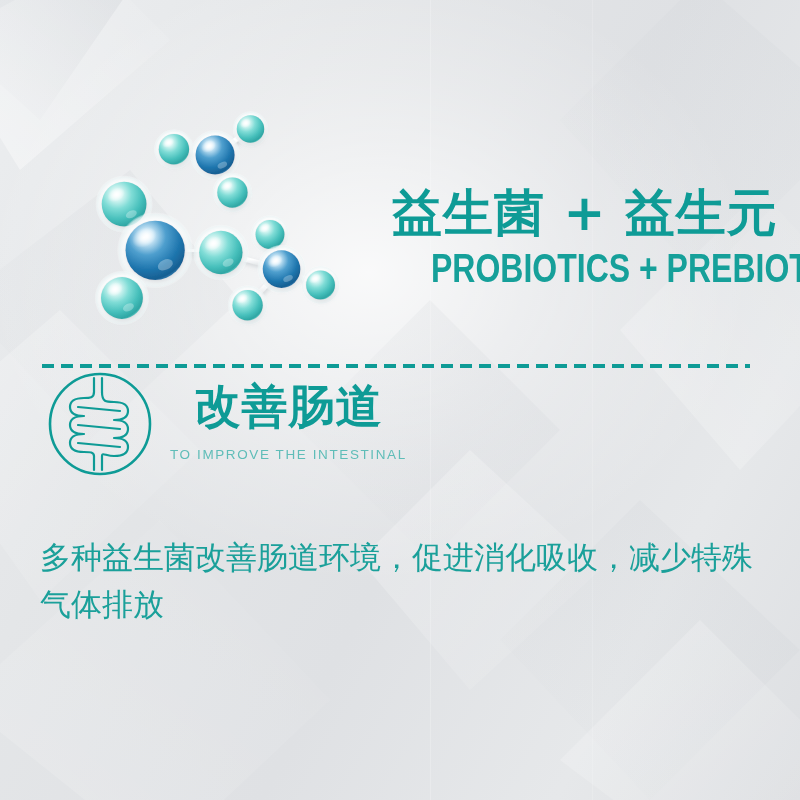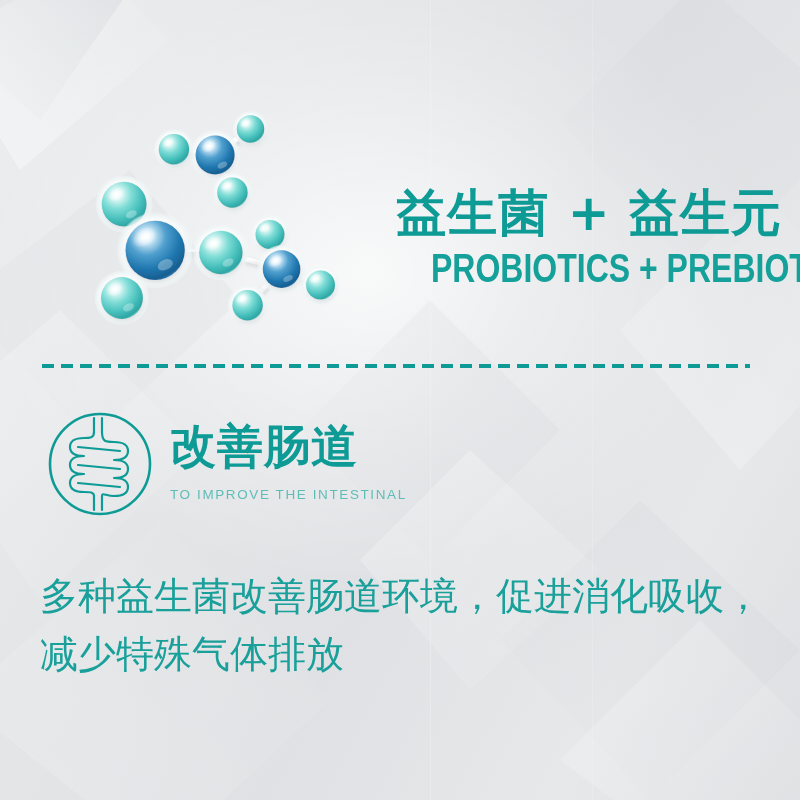--- a/index.html
+++ b/index.html
@@ -39,21 +39,21 @@
     width: 260px;
     height: 240px;
   }
 
   
   .headline {
     position: absolute;
     left: 392px;
     top: 186px;
     width: 390px;
-    text-align: right;
+    text-align: left;
   }
   .headline-cn {
     font-size: 50px;
     font-weight: bold;
     color: #0e9b96;
     letter-spacing: 1px;
     line-height: 1.08;
     white-space: nowrap;
     font-family: "DejaVu Sans", "Liberation Sans", sans-serif;
   }
@@ -80,23 +80,24 @@
     background-image: repeating-linear-gradient(
       to right,
       #0e9b96 0px, #0e9b96 12px,
       rgba(0,0,0,0) 12px, rgba(0,0,0,0) 19px);
   }
 
   
   .section-row {
     position: absolute;
     left: 44px;
-    top: 408px;
+    top: 368px;
     display: flex;
     align-items: center;
+    text-align: center;
   }
   .intestine-icon { width: 112px; height: 112px; display: block; }
   .section-text { margin-left: 14px; padding-bottom: 4px; }
   .section-cn {
     font-size: 46px;
     font-weight: bold;
     color: #0e9b96;
     letter-spacing: 1px;
     line-height: 1.05;
     white-space: nowrap;
@@ -108,26 +109,26 @@
     color: #5fbdb8;
     letter-spacing: 1.6px;
     white-space: nowrap;
     font-family: "Liberation Sans", sans-serif;
   }
 
   
   .body-copy {
     position: absolute;
     left: 40px;
-    top: 568px;
+    top: 536px;
     width: 730px;
-    font-size: 38px;
+    font-size: 31px;
     line-height: 1.52;
     color: #1aa09a;
-    font-family: Liberation Sans, sans-serif;
+    font-family: Liberation Mono, monospace;
   }
 </style>
 </head>
 <body>
 
 <div id="poster">
 
   <svg class="bg-shapes" viewBox="0 0 800 800" preserveAspectRatio="none" aria-hidden="true">
     <defs>
       <linearGradient id="facetA" x1="0" y1="0" x2="1" y2="1">

